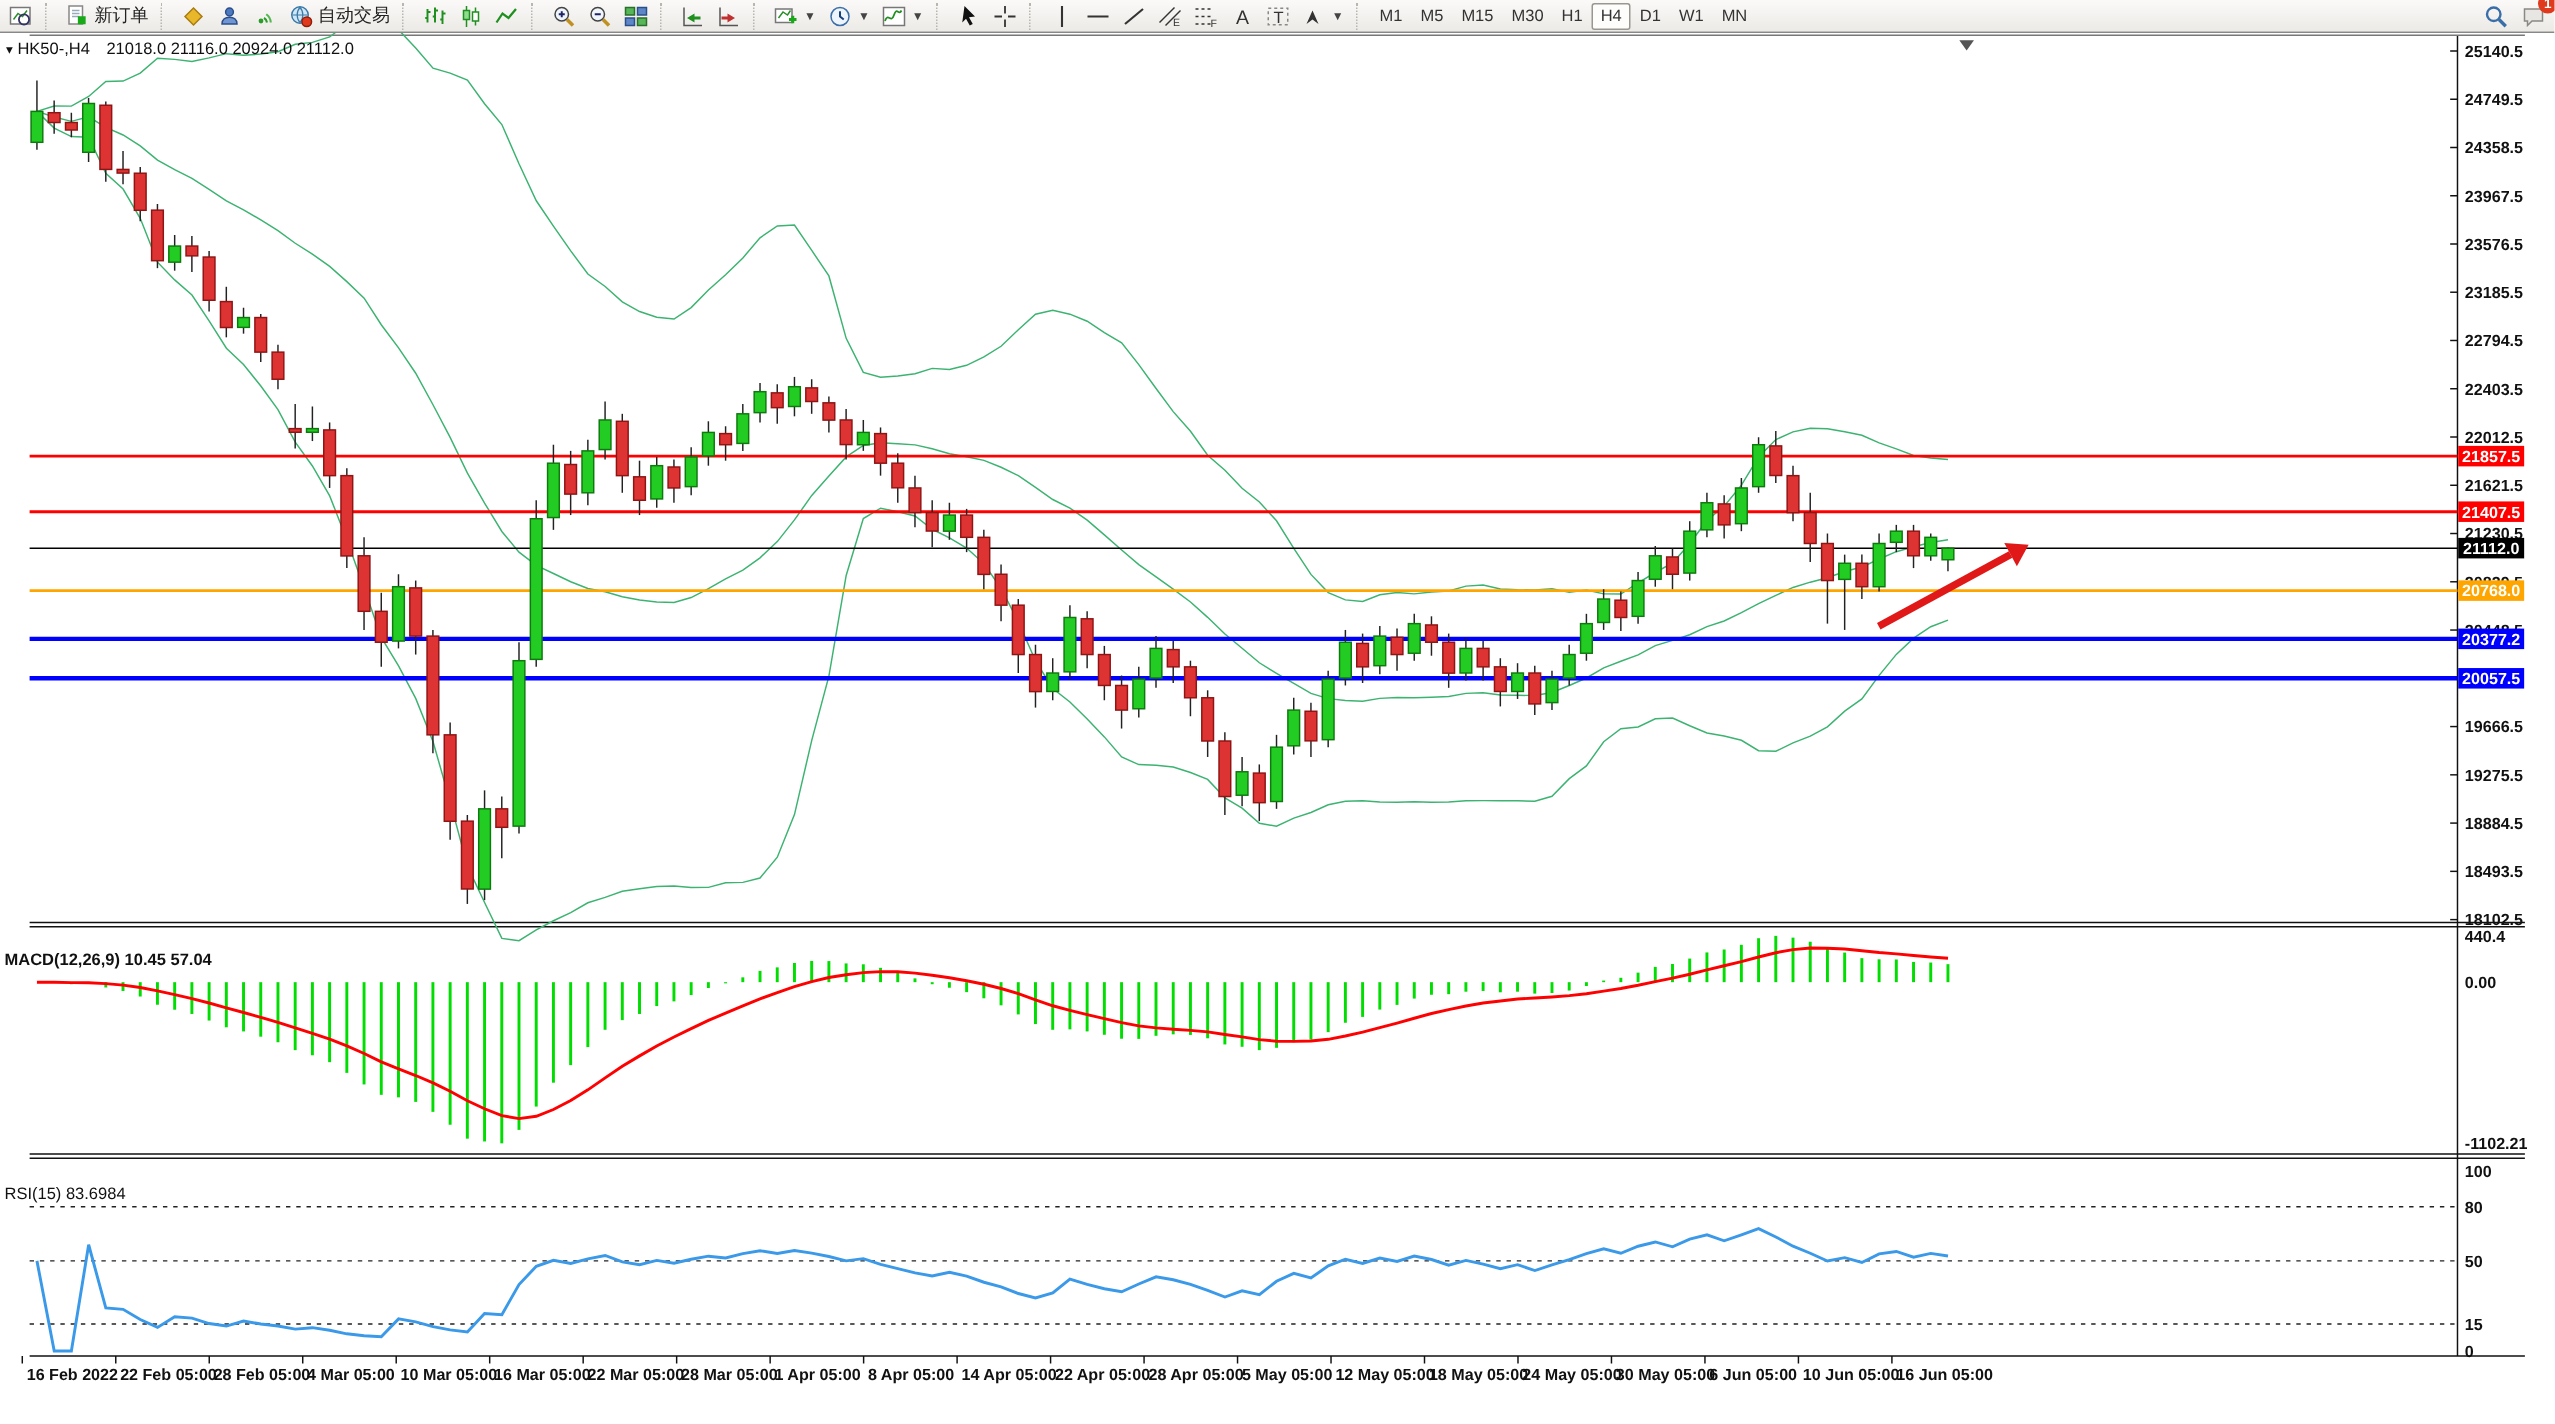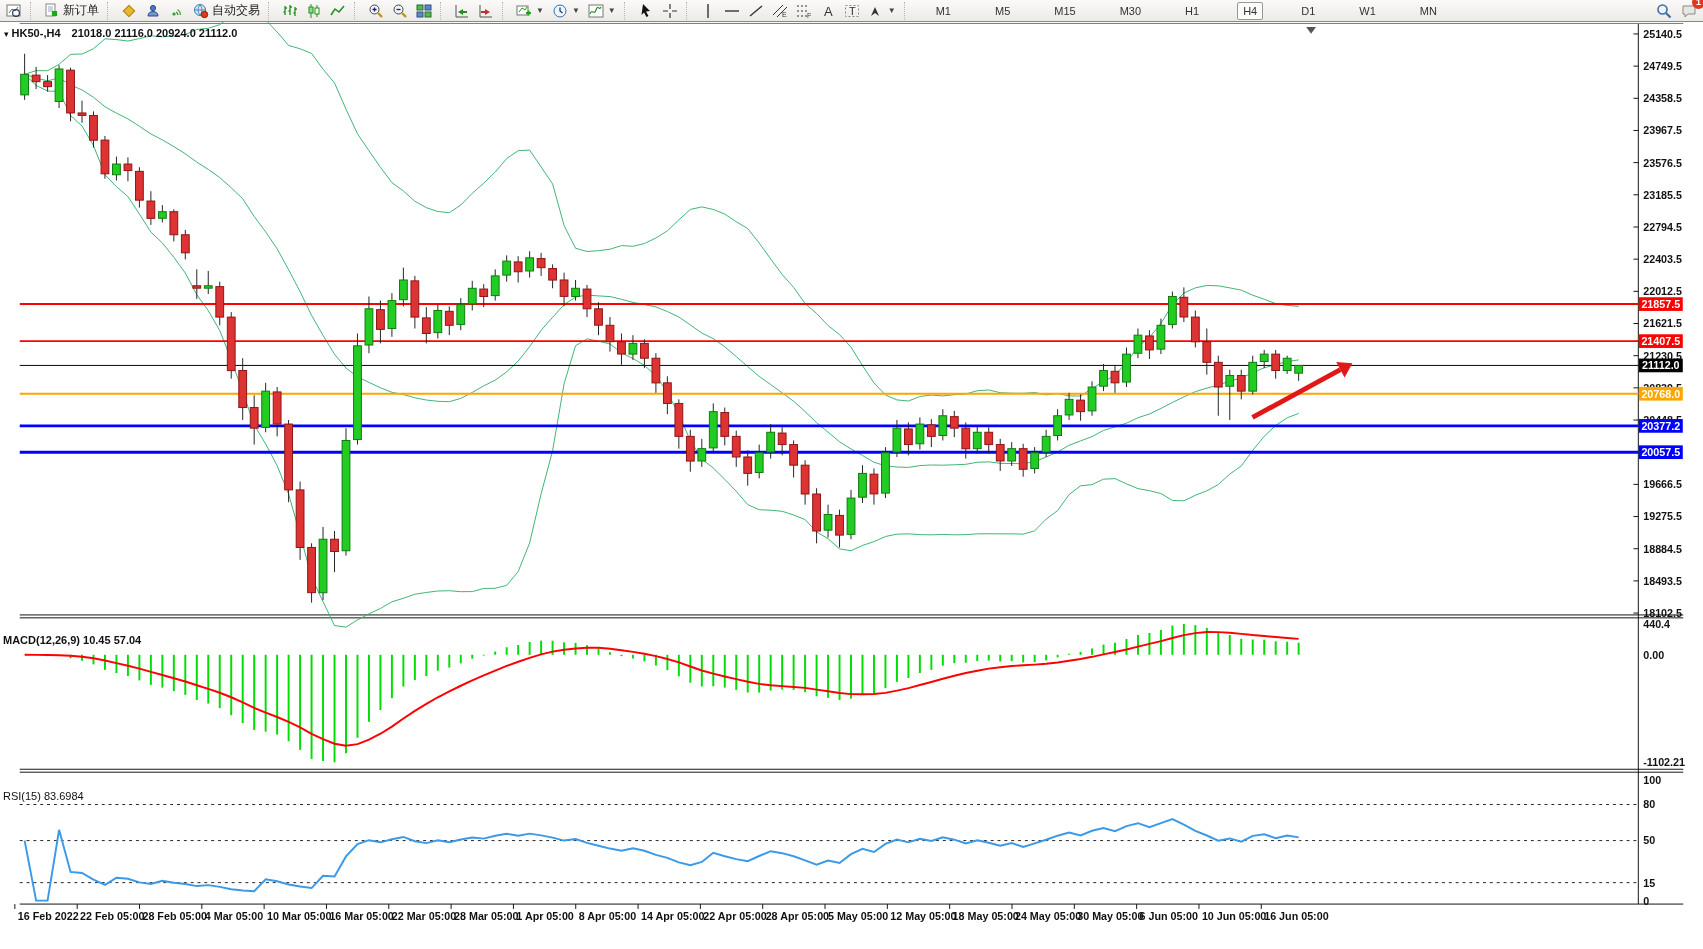--- a/index.html
+++ b/index.html
@@ -8,29 +8,29 @@
   
   .toolbar{position:absolute;top:0;left:0;width:1703px;height:22px;
     background:linear-gradient(#fbfaf9,#eceae6);border-bottom:1px solid #8a8884;
     display:flex;align-items:center;gap:1px;padding:0 2px;box-sizing:border-box;}
   .tgroup{display:flex;align-items:center;height:22px;}
   .tsep{width:5px;height:18px;border-left:1px dotted #b9b6b0;margin:0 3px;}
   .tbtn{display:flex;align-items:center;gap:3px;height:20px;padding:1px 3px;border:1px solid transparent;
     border-radius:2px;cursor:default;font-size:12px;color:#222;background:transparent;}
   .tbtn svg{display:block;}
   .caret{font-size:8px;color:#444;margin-left:1px;}
-  .tf{font-size:11px;color:#333;height:18px;padding:1px 5px;border:1px solid transparent;background:transparent;margin:16px;}
+  .tf{font-size:11px;color:#333;height:18px;padding:1px 5px;border:1px solid transparent;background:transparent;margin:0;}
   .tf.active{background:#fdfdfc;border:1px solid #9a9791;border-radius:2px;text-align:right;}
   .toolbar .spacer{flex:1;}
   .chatwrap{position:relative;}
   .chatbadge{position:absolute;top:-4px;right:-5px;background:#e03a1e;color:#fff;border-radius:8px;
     font-size:9px;font-weight:bold;width:13px;height:13px;line-height:13px;text-align:center;}
   
   .chart-area{position:absolute;top:22px;left:0;width:1703px;height:927px;background:#fff;}
-  .overlay-label{position:absolute;font-size:11px;font-weight:bold;color:#111;white-space:nowrap;}
+  .overlay-label{position:absolute;font-size:11px;font-weight:normal;color:#111;white-space:nowrap;}
   #chart-svg{position:absolute;top:0;left:0;}
   text{font-family:"Liberation Sans","DejaVu Sans",sans-serif;}
   .axis-num{font-size:11px;font-weight:bold;fill:#111;}
   .badge-txt{font-size:11px;font-weight:bold;fill:#fff;}
   .date-txt{font-size:11px;font-weight:bold;fill:#111;}
 </style>
 </head>
 <body>
 
 <div class="app">

